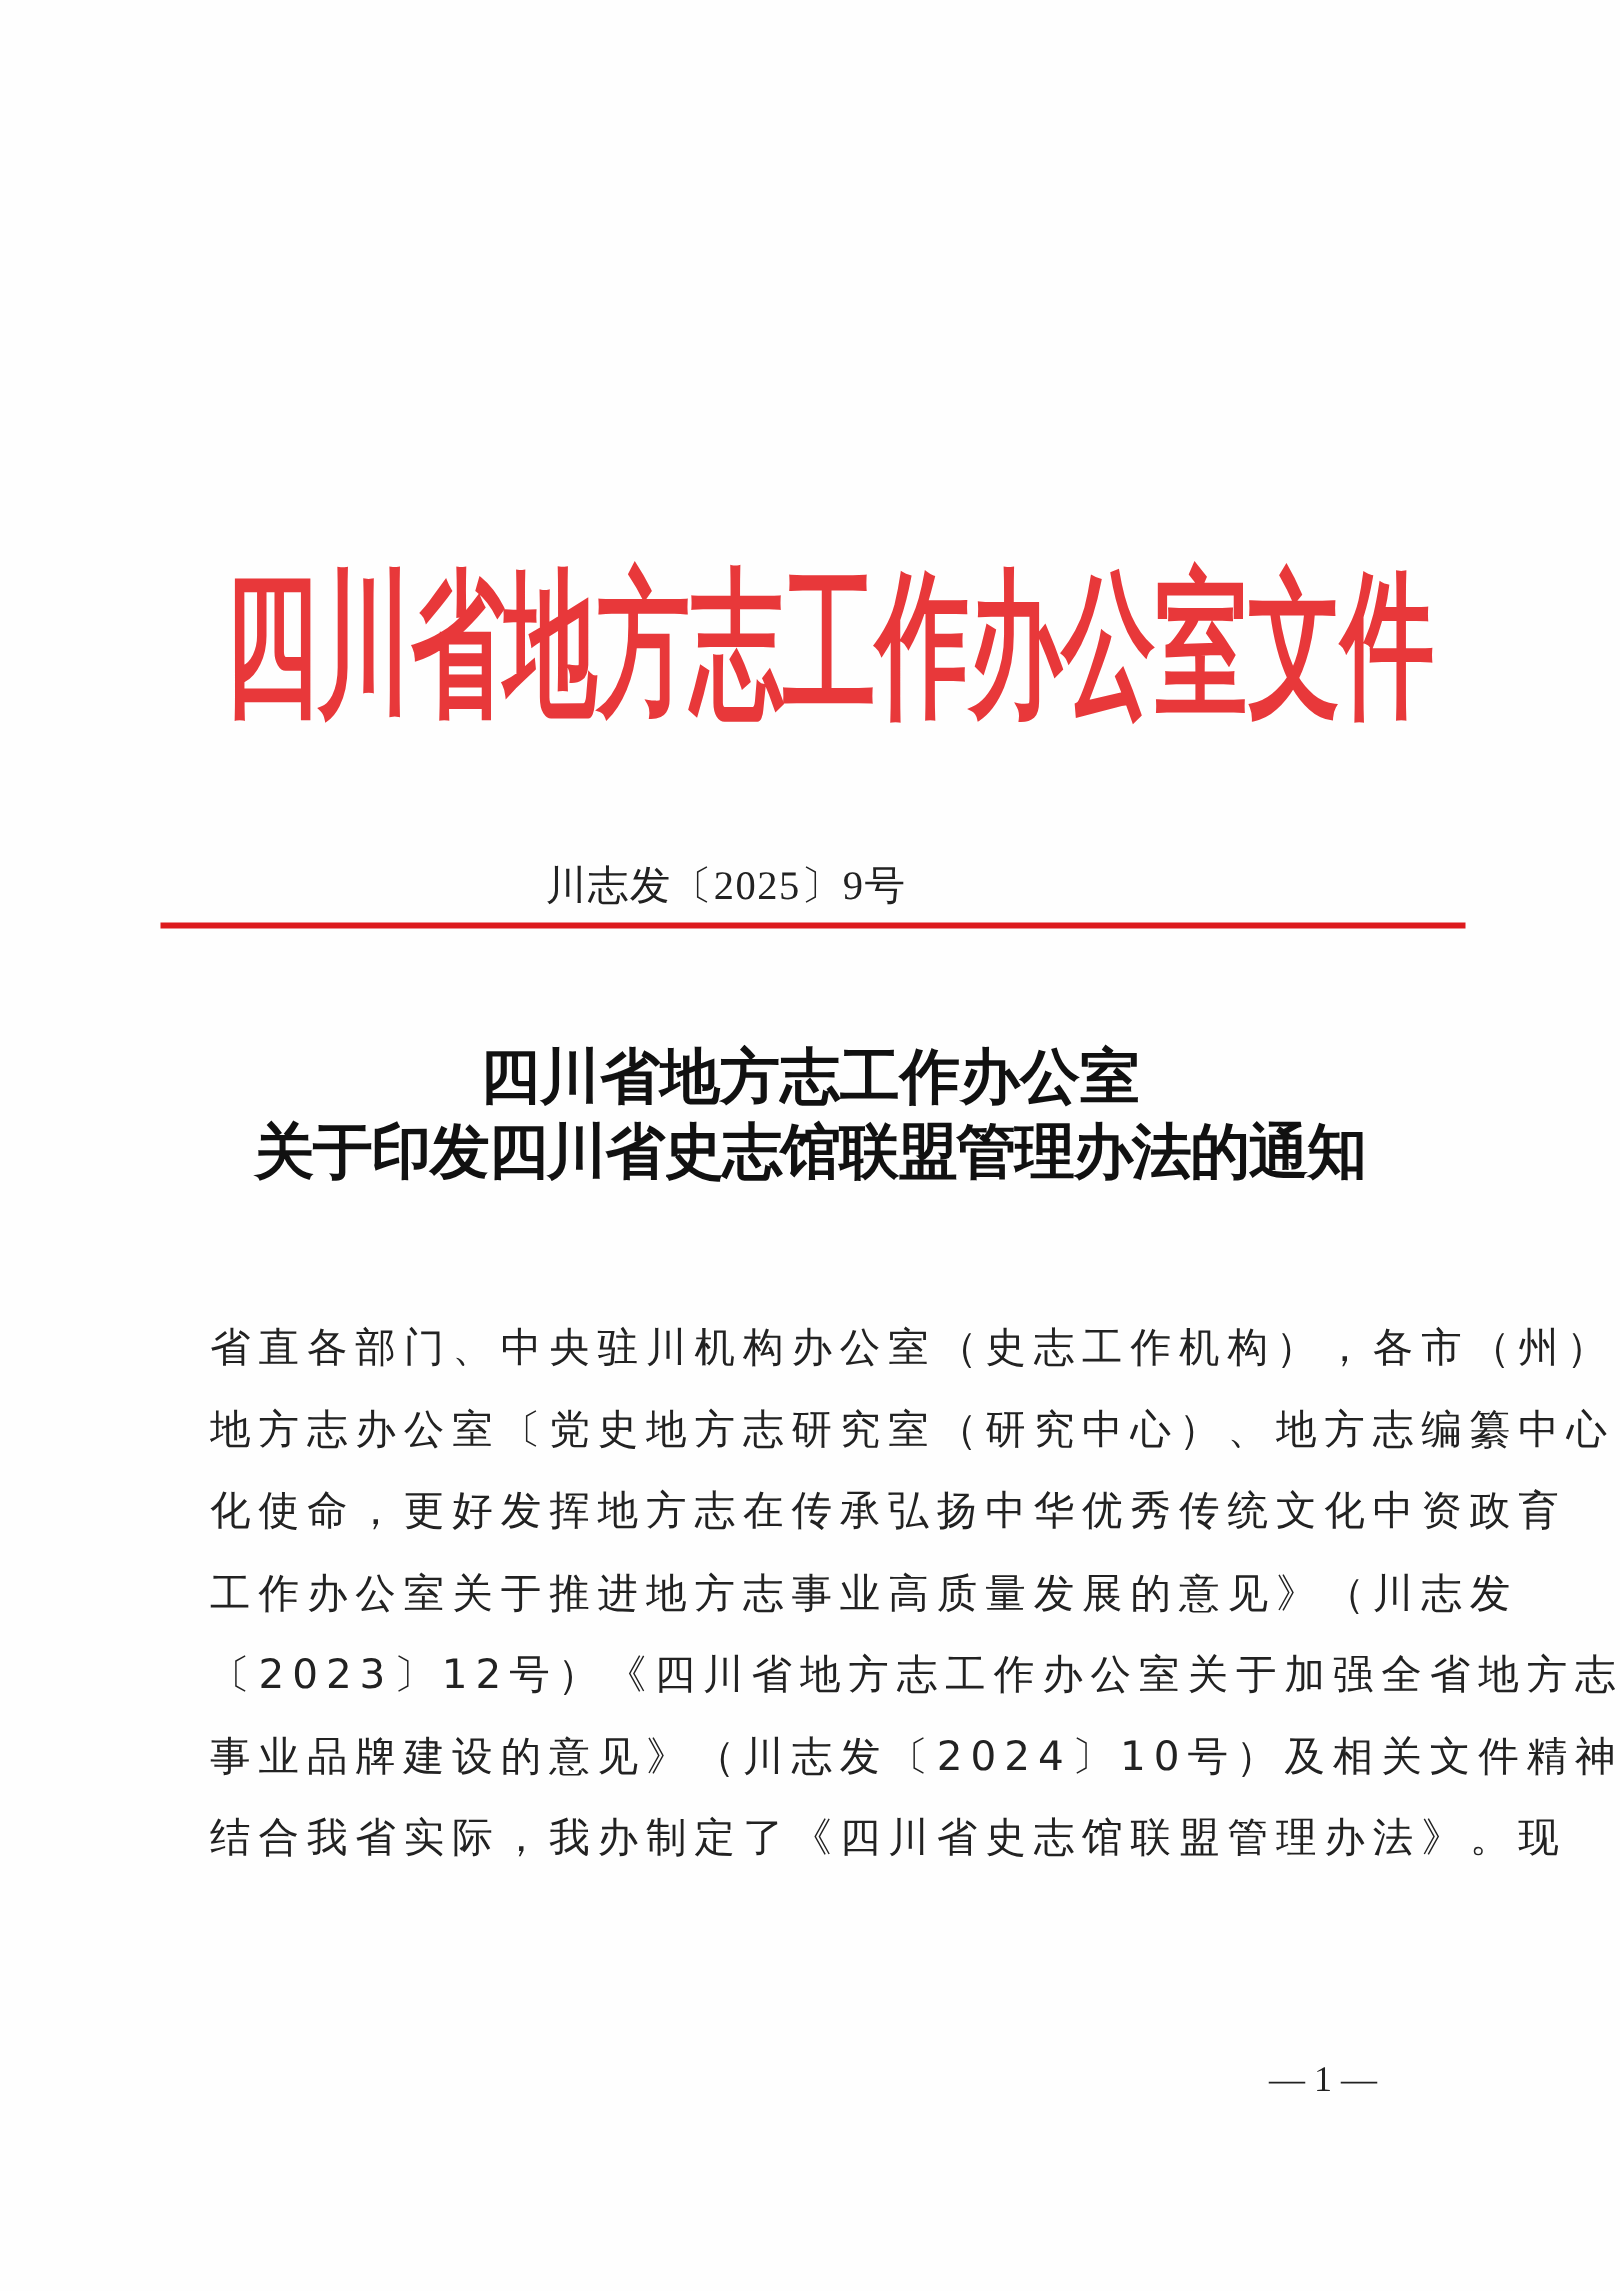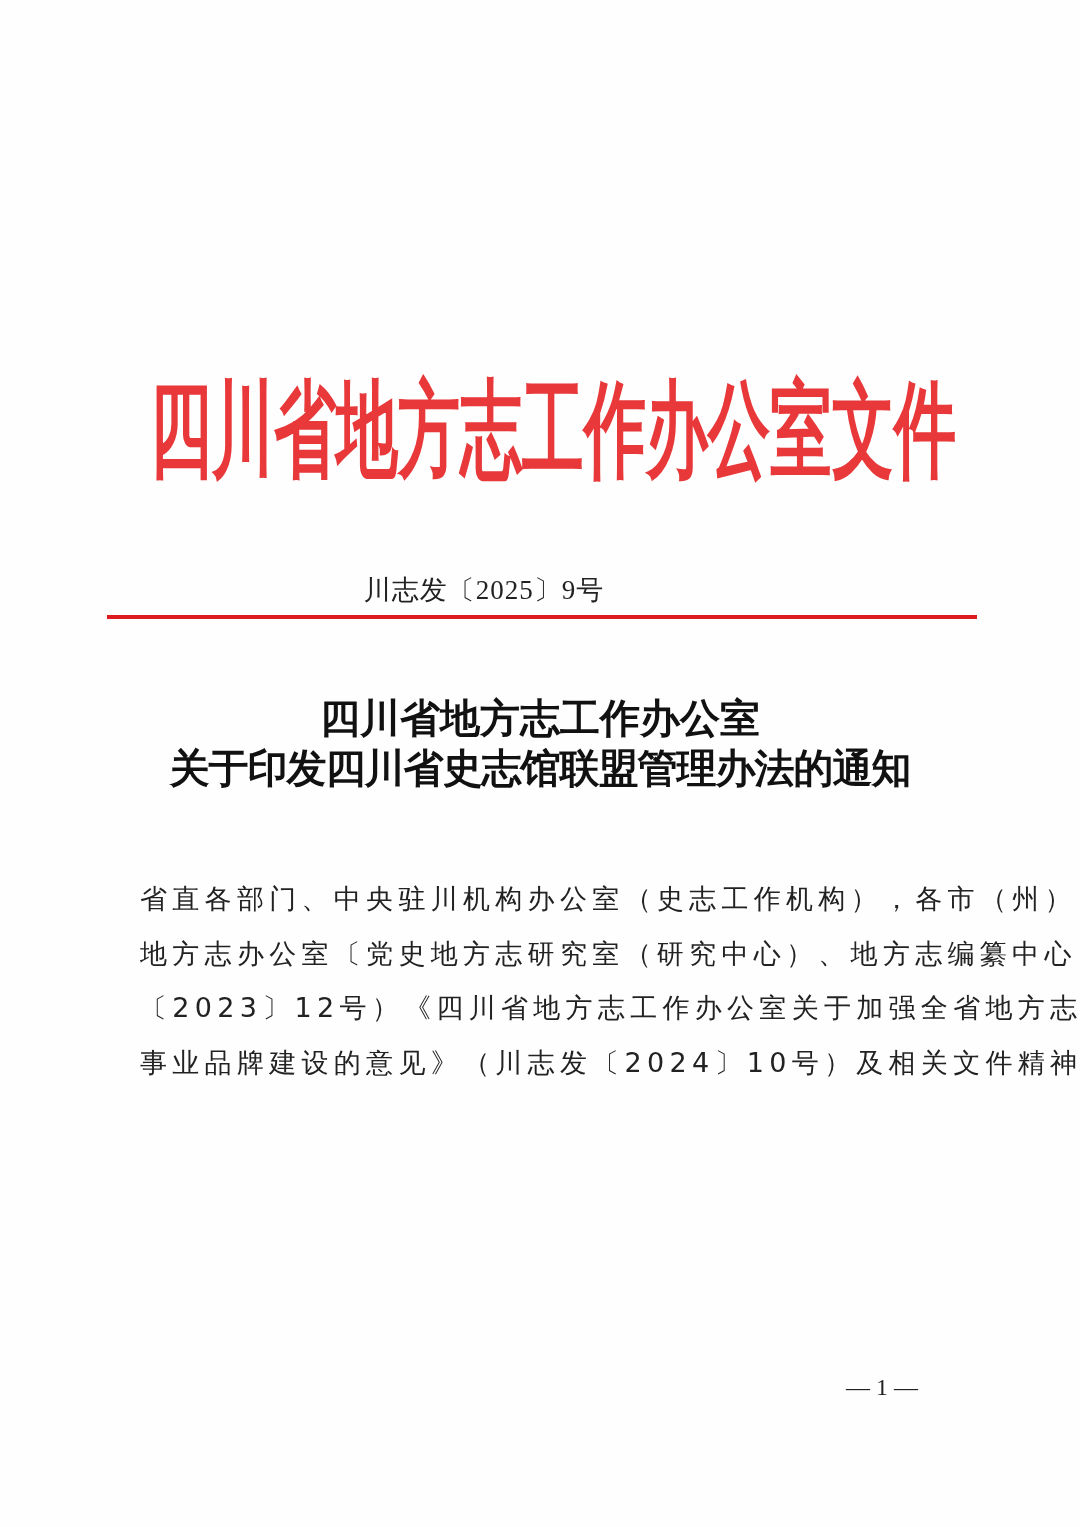--- a/index.html
+++ b/index.html
@@ -74,18 +74,21 @@
   <div class="doc-number">川志发〔2025〕9号</div>
 
   <div class="red-rule"></div>
 
   <div class="subject l1">四川省地方志工作办公室</div>
   <div class="subject l2">关于印发四川省史志馆联盟管理办法的通知</div>
 
   <div class="body-text">
     <span class="body-line">省直各部门、中央驻川机构办公室（史志工作机构），各市（州）</span>
     <span class="body-line">地方志办公室〔党史地方志研究室（研究中心）、地方志编纂中心〕:</span>
+    <span class="body-line">化使命，更好发挥地方志在传承弘扬中华优秀传统文化中资政育</span>
+    <span class="body-line">工作办公室关于推进地方志事业高质量发展的意见》（川志发</span>
     <span class="body-line">〔2023〕12号）《四川省地方志工作办公室关于加强全省地方志</span>
     <span class="body-line">事业品牌建设的意见》（川志发〔2024〕10号）及相关文件精神，</span>
+    <span class="body-line">结合我省实际，我办制定了《四川省史志馆联盟管理办法》。现</span>
   </div>
 
   <div class="page-number">— 1 —</div>
 </div>
 
 </body></html>

